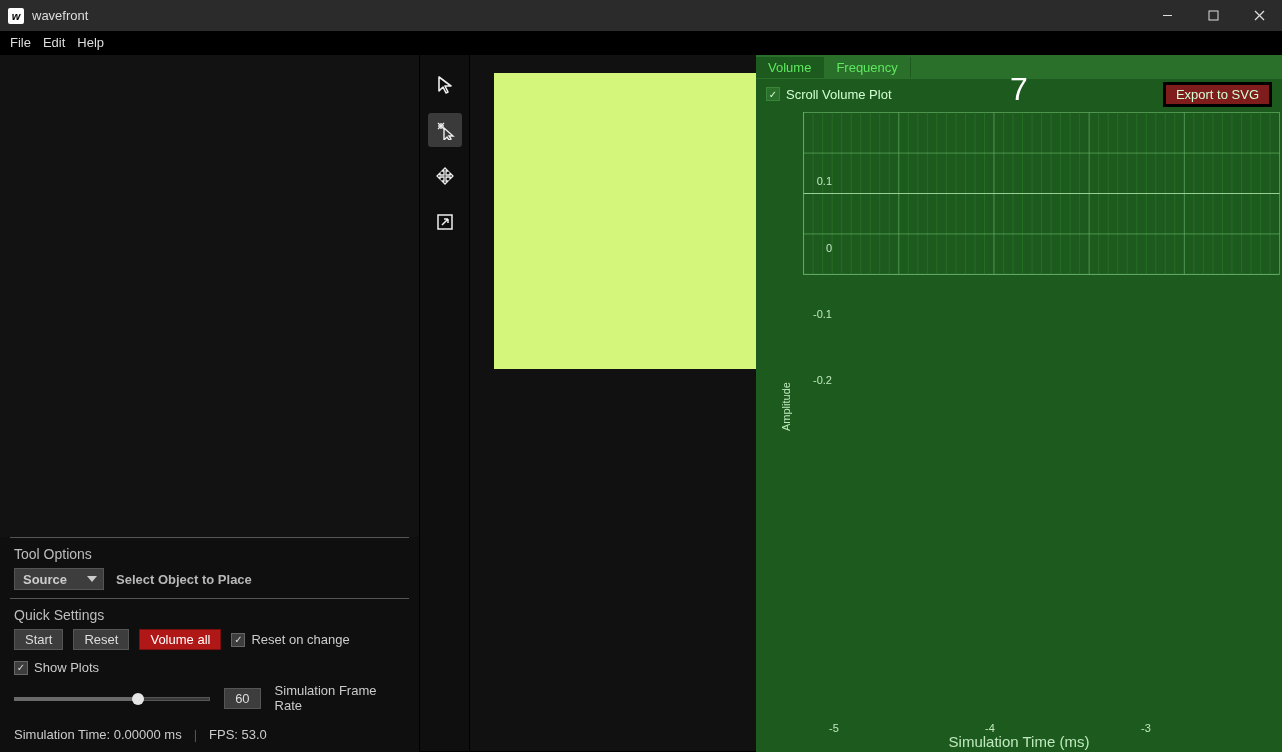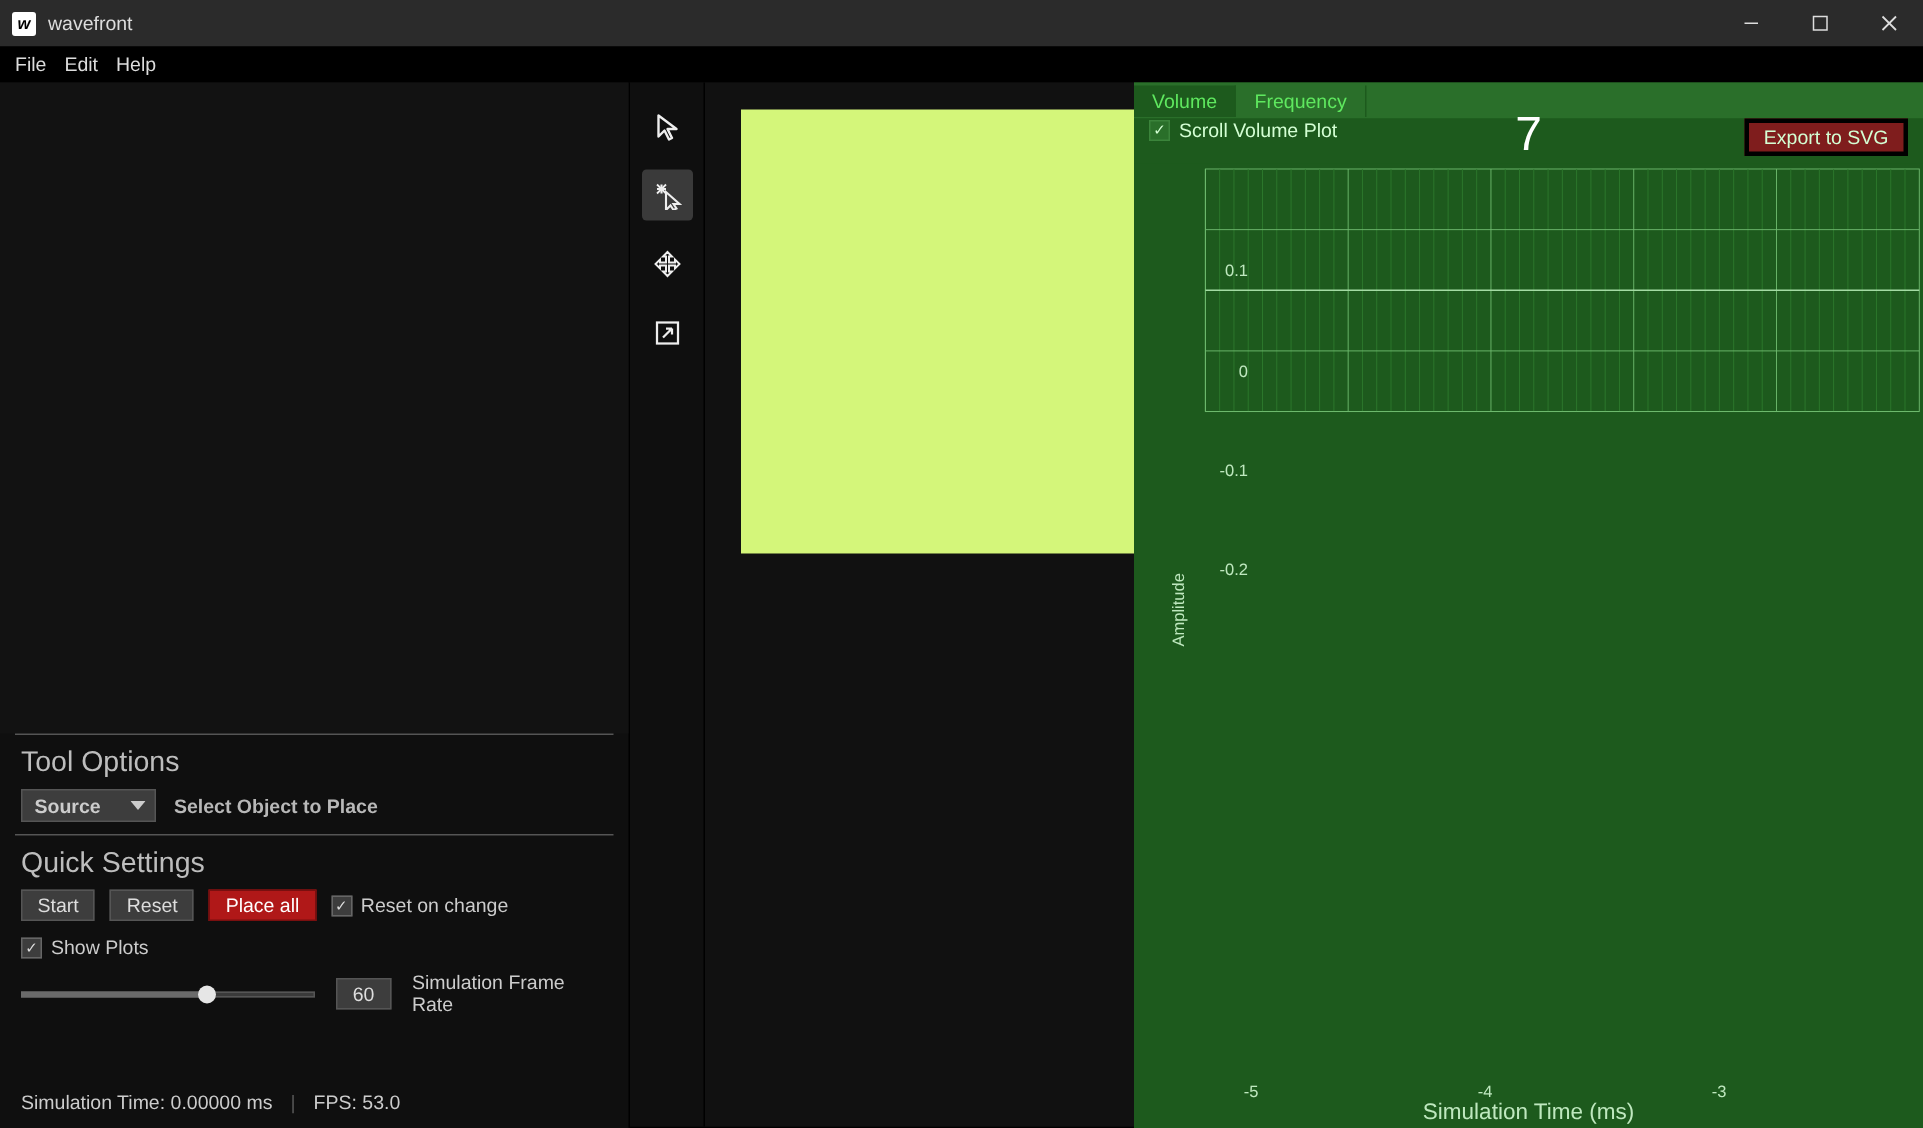--- a/index.html
+++ b/index.html
@@ -15,21 +15,21 @@
   
   .menubar { height: 24px; background: #000; display:flex; align-items:center; padding: 0 4px; border-bottom:1px solid #000;}
   .menubar .menu { padding: 2px 6px; color:#ddd; }
 
   
   .main { display:flex; height: calc(752px - 31px - 24px); }
   .left { width: 420px; background:#0f0f0f; display:flex; flex-direction:column; border-right:1px solid #000;}
   .left-top { flex:1; background:#121212; }
   .panel-sep { height:1px; background:#555; margin:0 10px; }
 
-  .section-title { font-size:19px; color:#bdbdbd; padding:8px 14px 6px; }
+  .section-title { font-size:14px; color:#bdbdbd; padding:8px 14px 6px; }
 
   .tool-options-row { display:flex; align-items:center; gap:12px; padding:0 14px 8px;font-weight:bold; }
   .combo { display:flex; align-items:center; background:#3d3d3d; border:1px solid #555; height:22px; padding:0 6px 0 8px; min-width:90px; gap:14px;}
   .combo .arrow { margin-left:auto; }
   .hint { color:#b8b8b8; }
 
   .quick-row { display:flex; align-items:center; gap:10px; padding:0 14px 8px; flex-wrap:wrap;text-align:center;}
   .btn { background:#3d3d3d; border:1px solid #555; padding:2px 10px; color:#ddd; }
   .btn.danger { background:#b01818; border-color:#7a0f0f; color:#fff; }
   .check { display:flex; align-items:center; gap:6px; color:#ccc;}
@@ -37,38 +37,38 @@
   .checkbox.checked::after { content:"✓"; }
 
   .slider-row { display:flex; align-items:center; gap:14px; padding:0 14px 8px;}
   .slider { position:relative; width:200px; height:14px; }
   .slider-track { position:absolute; top:6px; left:0; right:0; height:4px; background:#3a3a3a; border:1px solid #555;}
   .slider-fill { position:absolute; top:6px; left:0; height:4px; background:#6a6a6a; }
   .slider-thumb { position:absolute; top:2px; width:12px; height:12px; background:#e6e6e6; border-radius:50%; }
   .numbox { background:#3d3d3d; border:1px solid #555; padding:2px 10px; color:#ddd;}
   .label-right { color:#ccc; }
 
-  .status-row { display:flex; align-items:flex-end; gap:8px; padding:6px 14px 10px; color:#ccc;margin-top:36px;}
+  .status-row { display:flex; align-items:flex-end; gap:8px; padding:6px 14px 10px; color:#ccc;}
   .status-sep { color:#555; padding:0 4px;}
 
   
   .right { flex:1; display:flex; flex-direction:row; background:#0f0f0f; }
   .canvas-row { flex:0 0 336px; display:flex; border-bottom:1px solid #000;}
   .toolstrip { width:50px; background:#0f0f0f; display:flex; flex-direction:column; align-items:center; padding-top:12px; gap:12px; border-right:1px solid #000;}
   .toolbtn { width:34px; height:34px; display:flex; align-items:center; justify-content:center; color:#eee; border-radius:3px;}
   .toolbtn.active { background:#3a3a3a; }
   .canvas { flex:1; background:#111; position:relative; }
   .sim-square { position:absolute; left:24px; top:18px; width:296px; height:296px; background:#d4f67a; }
 
   
   .plot-panel { flex:1; background:#1d5a1d; display:flex; flex-direction:column; position:relative;}
   .tabs-row { display:flex; align-items:center; height:24px; background:#2a6f2a; }
   .ptab { padding:3px 12px; color:#5fe85f; border-right:1px solid #1d5a1d; }
   .ptab.active { background:#1d5a1d; }
-  .plot-tools { display:flex; align-items:flex-start; height:30px; padding:0 10px; background:#1d5a1d; position:relative;}
+  .plot-tools { display:flex; align-items:center; height:30px; padding:0 10px; background:#1d5a1d; position:relative;}
   .plot-tools .spacer { flex:1; }
   .plot-tools .big7 { position:absolute; left:50%; transform:translateX(-50%); top:-8px; font-size:32px; color:#fff; }
   .gbtn { background:#7f1d1d; border:3px solid #000000; color:#d4ffd4; padding:2px 10px;}
   .gcheck .checkbox { background:#2a6f2a; border-color:#3b843b; color:#d4ffd4;}
   .gcheck span.lbl { color:#d4ffd4; }
 
   .plot-area { flex:1; position:relative; background:#1d5a1d; }
   .plot-svg { position:absolute; inset:0; }
   .axis-label-y { position:absolute; left:6px; top:50%; transform:translateY(-50%) rotate(-90deg); transform-origin:left center; color:#bfe8bf; font-size:11px; white-space:nowrap;}
   .axis-label-x { position:absolute; left:50%; bottom:2px; transform:translateX(-50%); color:#bfe8bf; font-size:15px;}
@@ -121,21 +121,21 @@
           </svg>
       </div>
       <div class="hint">Select Object to Place</div>
     </div>
 
     <div class="panel-sep"></div>
     <div class="section-title">Quick Settings</div>
     <div class="quick-row">
       <div class="btn">Start</div>
       <div class="btn">Reset</div>
-      <div class="btn danger">Place all</div>
+      <div class="btn danger">Volume all</div>
       <div class="check">
         <div class="checkbox checked"></div>
         <span>Reset on change</span>
       </div>
       <div class="check">
         <div class="checkbox checked"></div>
         <span>Show Plots</span>
       </div>
     </div>
     <div class="slider-row">

